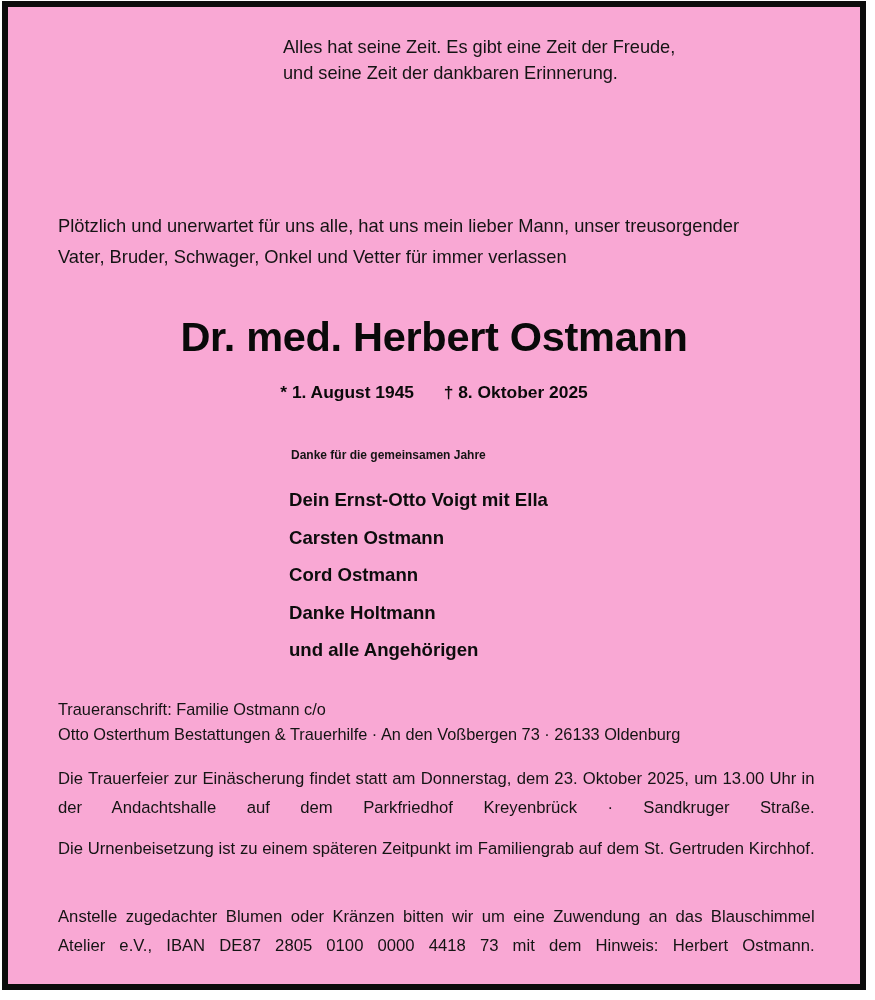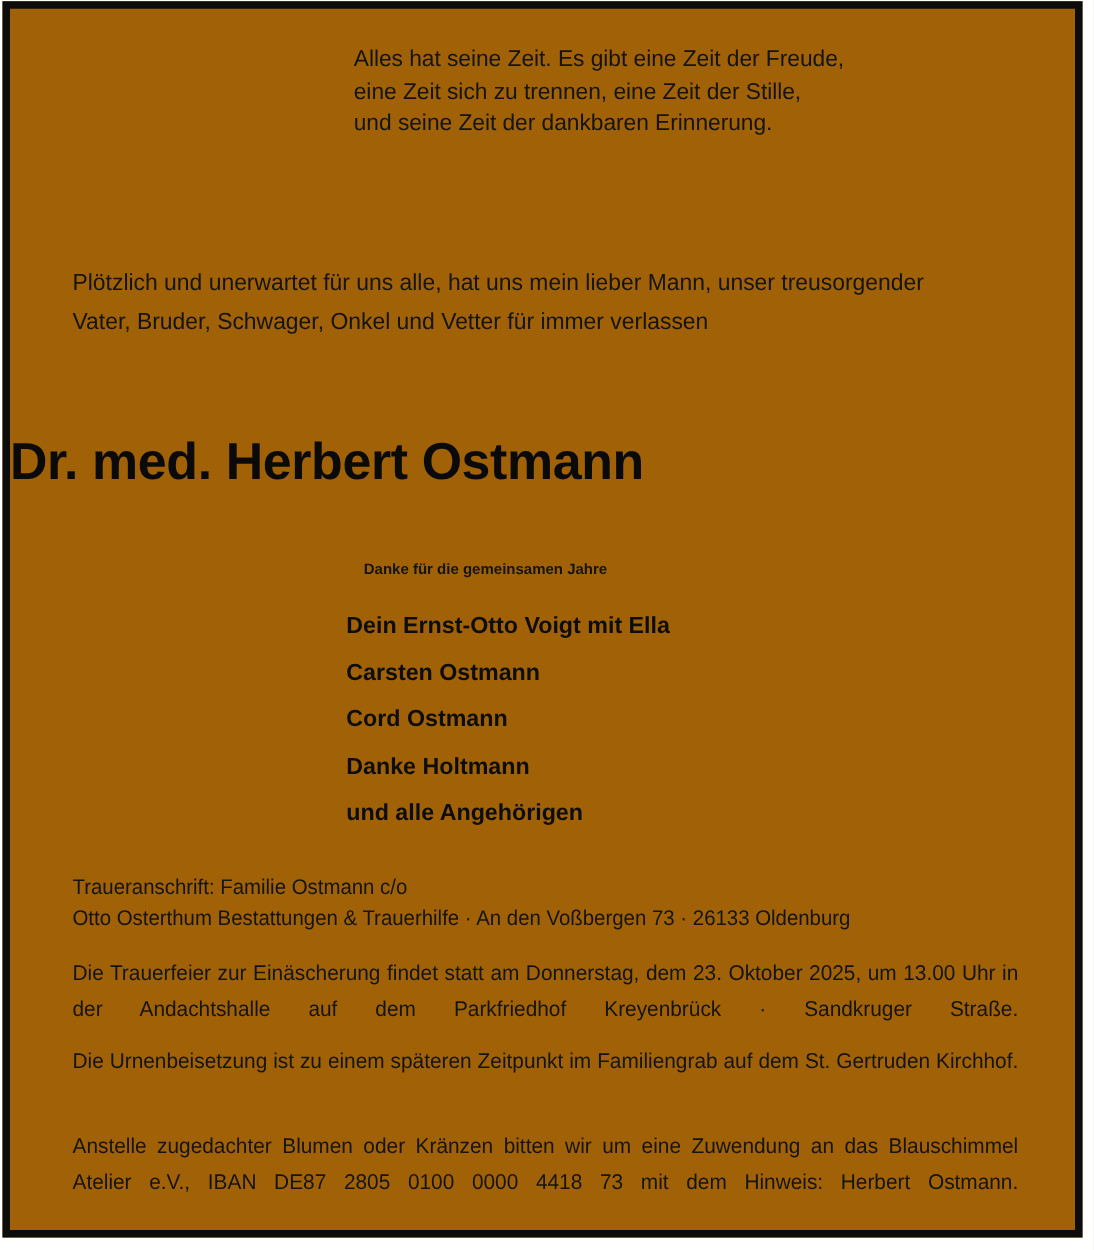--- a/index.html
+++ b/index.html
@@ -17,21 +17,21 @@
 
   
   #notice {
     position: absolute;
     left: 2px;
     top: 1px;
     width: 864px;
     height: 989px;
     border: 6px solid #0c0c0c;
     box-sizing: border-box;
-    background: #a16207;
+    background: #f9a8d4;
     overflow: hidden;
   }
 
   #inner {
     position: relative;
     width: 100%;
     height: 100%;
     box-sizing: border-box;
   }
 
@@ -64,27 +64,26 @@
     transform-origin: left top;
   }
   .intro .ln { display: block; white-space: nowrap; }
 
   
   .deceased-name {
     position: absolute;
     left: 0;
     top: 306px;
     width: 100%;
-    text-align: left;
+    text-align: center;
     font-size: 41.5px;
     line-height: 48px;
     font-weight: 700;
     letter-spacing: -0.3px;
     color: #0a0a0a;
-    margin-top: 32px;
   }
 
   .dates {
     position: absolute;
     left: 0;
     top: 374px;
     width: 100%;
     text-align: center;
     font-size: 17.4px;
     line-height: 23px;
@@ -100,21 +99,21 @@
     top: 436px;
     font-size: 12px;
     line-height: 24px;
     font-weight: 700;
     color: #141414;
     white-space: nowrap;
   }
 
   .family {
     position: absolute;
-    left: 269px;
+    left: 281px;
     top: 474px;
     font-size: 18.6px;
     line-height: 37.6px;
     font-weight: 700;
     color: #0d0d0d;
   }
   .family .ln { display: block; white-space: nowrap; }
 
   
   .address {
@@ -155,31 +154,37 @@
   #para-donation { top: 896px; }
 </style>
 </head>
 <body>
 
 <div id="notice">
   <div id="inner">
 
     <div class="poem">
       <span class="ln">Alles hat seine Zeit. Es gibt eine Zeit der Freude,</span>
-      <span class="ln">eine Zeit sich zu trennen, eine Zeit der Stille,</span>
       <span class="ln">und seine Zeit der dankbaren Erinnerung.</span>
     </div>
 
     <div class="intro">
       <span class="ln">Plötzlich und unerwartet für uns alle, hat uns mein lieber Mann, unser treusorgender</span>
       <span class="ln">Vater, Bruder, Schwager, Onkel und Vetter für immer verlassen</span>
     </div>
 
     <div class="deceased-name">Dr. med. Herbert Ostmann</div>
 
+    <div class="dates">
+      <span>*</span>
+      <span>1. August 1945</span>
+      <span class="gap"></span>
+      <span>†</span>
+      <span>8. Oktober 2025</span>
+    </div>
 
     <div class="thanks">Danke für die gemeinsamen Jahre</div>
 
     <div class="family">
       <span class="ln">Dein Ernst-Otto Voigt mit Ella</span>
       <span class="ln">Carsten Ostmann</span>
       <span class="ln">Cord Ostmann</span>
       <span class="ln">Danke Holtmann</span>
       <span class="ln">und alle Angehörigen</span>
     </div>

